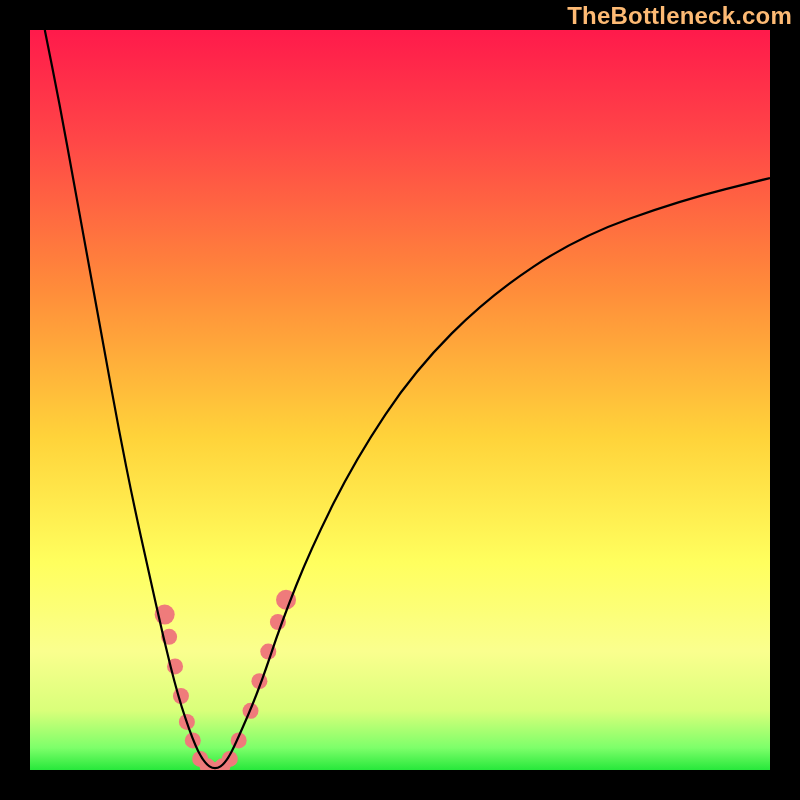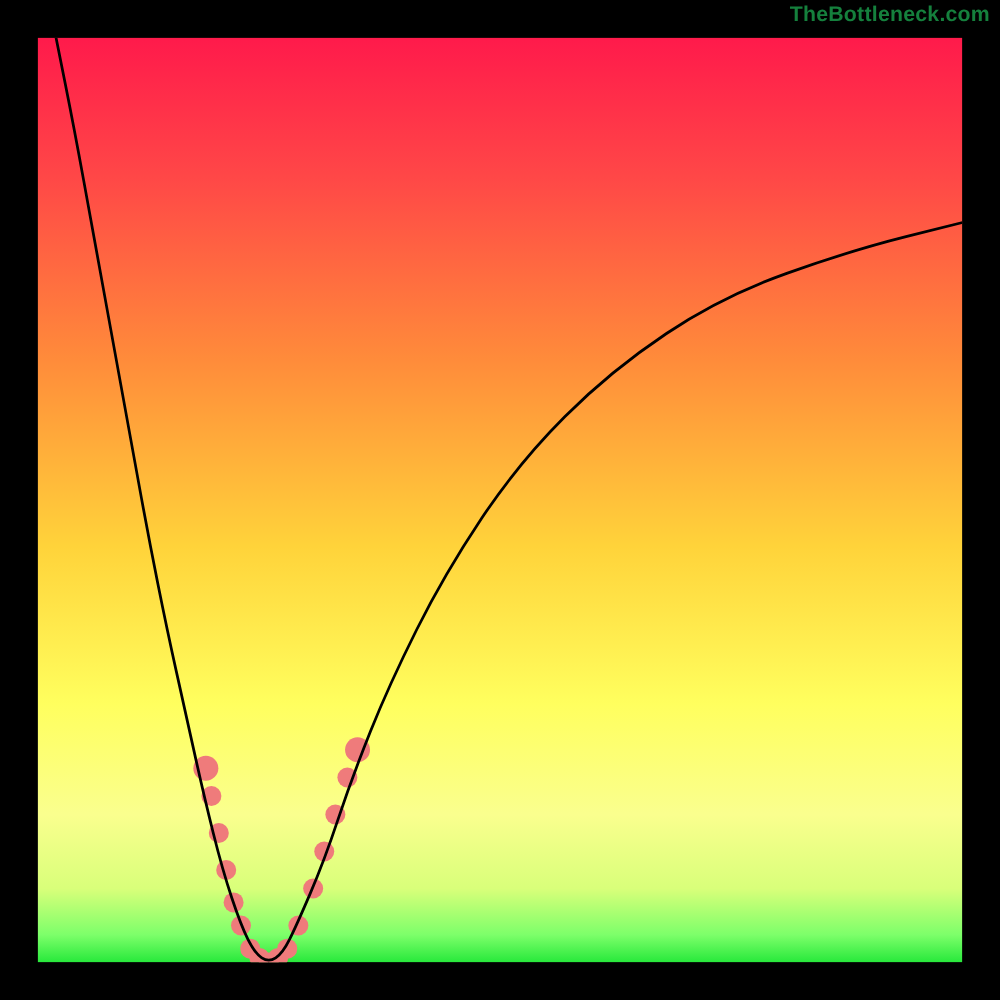--- a/index.html
+++ b/index.html
@@ -32,23 +32,23 @@
   }
   .svg-layer {
     position: absolute;
     inset: 0;
   }
   .watermark {
     position: absolute;
     top: 2px;
     right: 8px;
     font-family: Arial, Helvetica, sans-serif;
-    font-size: 17px;
+    font-size: 24px;
     font-weight: 600;
-    color: #15803d;
+    color: #fdba74;
     letter-spacing: 0.2px;
     user-select: none;
   }
 </style>
 </head>
 <body>
 
 <div class="frame">
 
   <div class="watermark">TheBottleneck.com</div>

